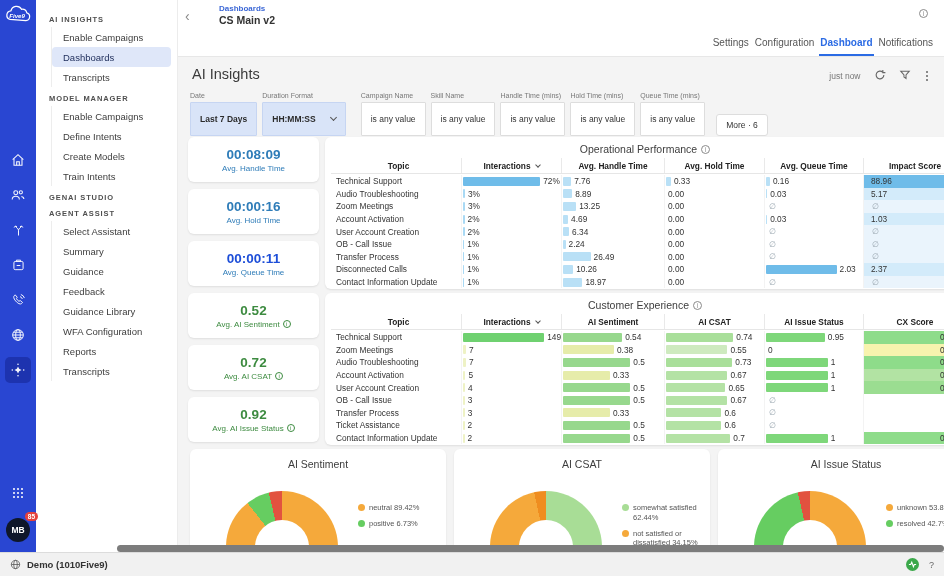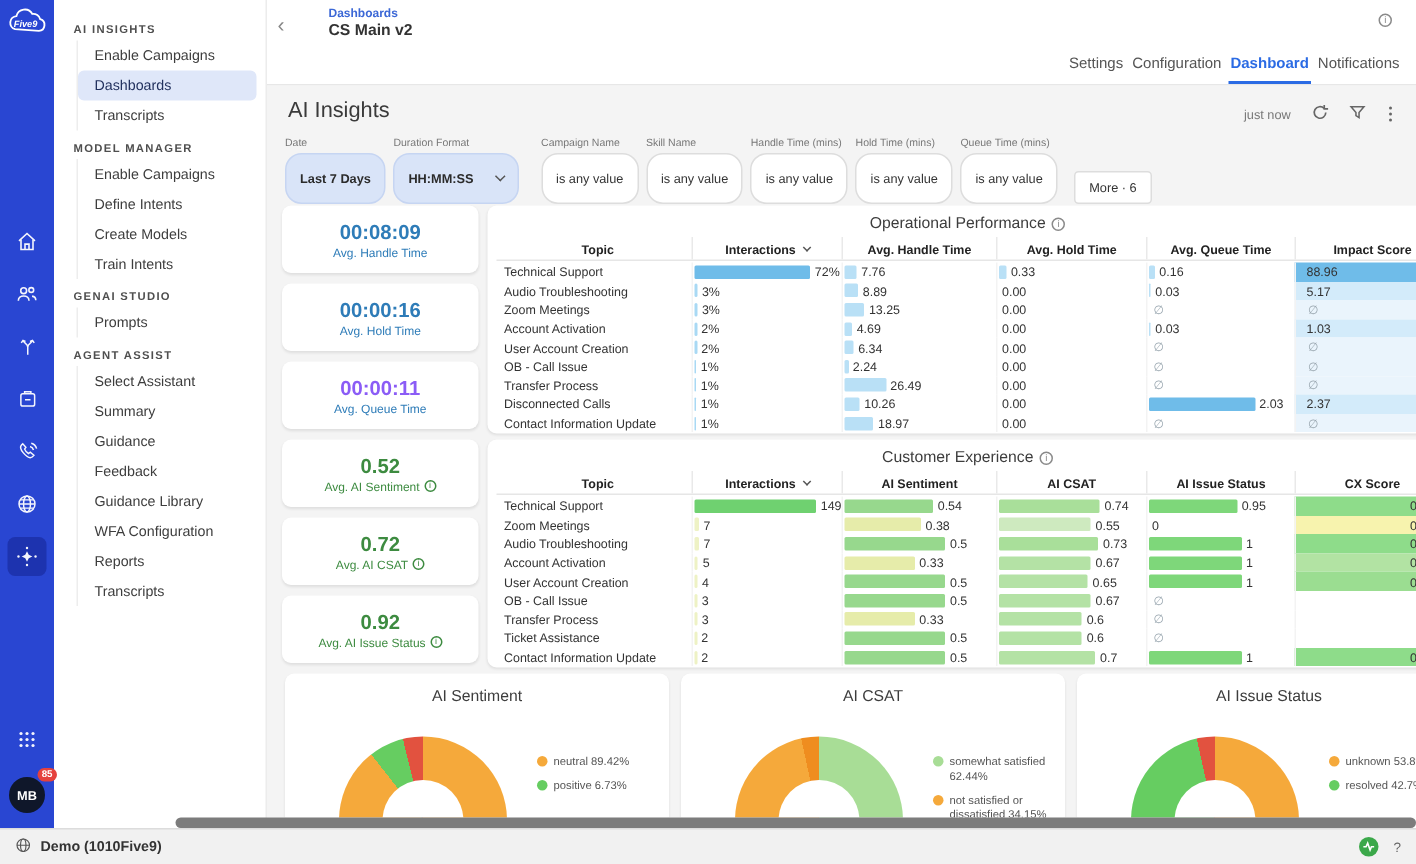--- a/index.html
+++ b/index.html
@@ -38,21 +38,21 @@
 
 
 #main{position:absolute;left:178px;top:57px;width:766px;height:488px;background:#f4f4f4;overflow:hidden;z-index:2}
 #ai-title{position:absolute;left:14px;top:9px;font-size:14.5px;color:#3a3a3a}
 #status{position:absolute;right:14px;top:12px;display:flex;align-items:center;gap:13px;font-size:8.5px;color:#777}
 .kebab i{display:block;width:2.5px;height:2.5px;border-radius:50%;background:#666;margin:1.6px auto}
 .kebab{cursor:pointer;padding:0 2px}
 #filters{position:absolute;left:12px;top:35px;display:flex;align-items:flex-end;gap:5px}
 .filter{display:flex;flex-direction:column;gap:3px}
 .flabel{font-size:7px;color:#777;white-space:nowrap}
-.fchip{height:22px;background:#fff;border:1px solid #ddd;border-radius:11px;font-size:8.5px;color:#333;display:flex;align-items:center;justify-content:flex-end;padding:16px 9px;cursor:pointer;white-space:nowrap}
+.fchip{height:22px;background:#fff;border:1px solid #ddd;border-radius:1px;font-size:8.5px;color:#333;display:flex;align-items:center;justify-content:flex-end;padding:16px 9px;cursor:pointer;white-space:nowrap}
 .fchip.filled{background:#d9e4f8;border-color:#c6d5f2;font-weight:bold;color:#2b2b2b}
 .gapafter{margin-right:10px}
 .caret{border:solid #555;border-width:0 1px 1px 0;padding:2px;transform:rotate(45deg);margin-left:15px;margin-top:-3px}
 .morebtn{height:22px;border:1px solid #ddd;background:#fff;border-radius:3px;font-size:8.5px;display:flex;align-items:center;padding:0 9px;margin-left:6px;color:#333;cursor:pointer;white-space:nowrap}
 
 
 #kpis{position:absolute;left:10px;top:80px;width:131px}
 .kpi{height:45px;margin-bottom:7px;background:#fff;border-radius:6px;box-shadow:0 1px 2px rgba(0,0,0,.09);display:flex;flex-direction:column;align-items:center;justify-content:center}
 .kv{font-size:13.5px;font-weight:bold}
 .kl{font-size:8px;margin-top:2px;display:flex;align-items:center;gap:3px}
@@ -193,23 +193,20 @@
         <div class="sec-h">MODEL MANAGER</div>
         <div class="sec-items">
           <div class="sitem">Enable Campaigns</div>
           <div class="sitem">Define Intents</div>
           <div class="sitem">Create Models</div>
           <div class="sitem">Train Intents</div>
         </div>
       </div>
       <div class="sec">
         <div class="sec-h">GENAI STUDIO</div>
-        <div class="sec-items">
-          <div class="sitem">Prompts</div>
-        </div>
       </div>
       <div class="sec">
         <div class="sec-h">AGENT ASSIST</div>
         <div class="sec-items">
           <div class="sitem">Select Assistant</div>
           <div class="sitem">Summary</div>
           <div class="sitem">Guidance</div>
           <div class="sitem">Feedback</div>
           <div class="sitem">Guidance Library</div>
           <div class="sitem">WFA Configuration</div>
@@ -298,21 +295,21 @@
     <div id="kpis">
         <div class="kpi">
           <div class="kv" style="color:#2e7cb8">00:08:09</div>
           <div class="kl" style="color:#2e7cb8">Avg. Handle Time</div>
         </div>
         <div class="kpi">
           <div class="kv" style="color:#2e7cb8">00:00:16</div>
           <div class="kl" style="color:#2e7cb8">Avg. Hold Time</div>
         </div>
         <div class="kpi">
-          <div class="kv" style="color:#8b5cf6">00:00:11</div>
+          <div class="kv" style="color:#1d4ed8">00:00:11</div>
           <div class="kl" style="color:#2e7cb8">Avg. Queue Time</div>
         </div>
         <div class="kpi">
           <div class="kv" style="color:#3d8b40">0.52</div>
           <div class="kl" style="color:#3d8b40">Avg. AI Sentiment<span class="inf">i</span></div>
         </div>
         <div class="kpi">
           <div class="kv" style="color:#3d8b40">0.72</div>
           <div class="kl" style="color:#3d8b40">Avg. AI CSAT<span class="inf">i</span></div>
         </div>

